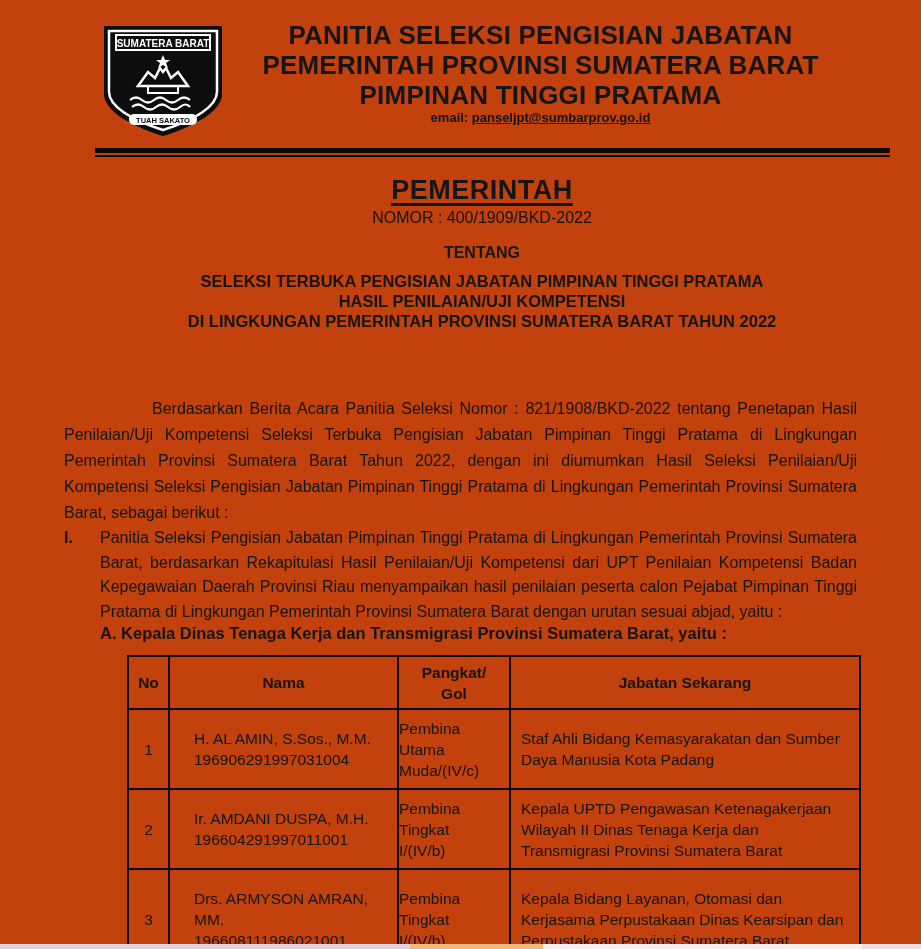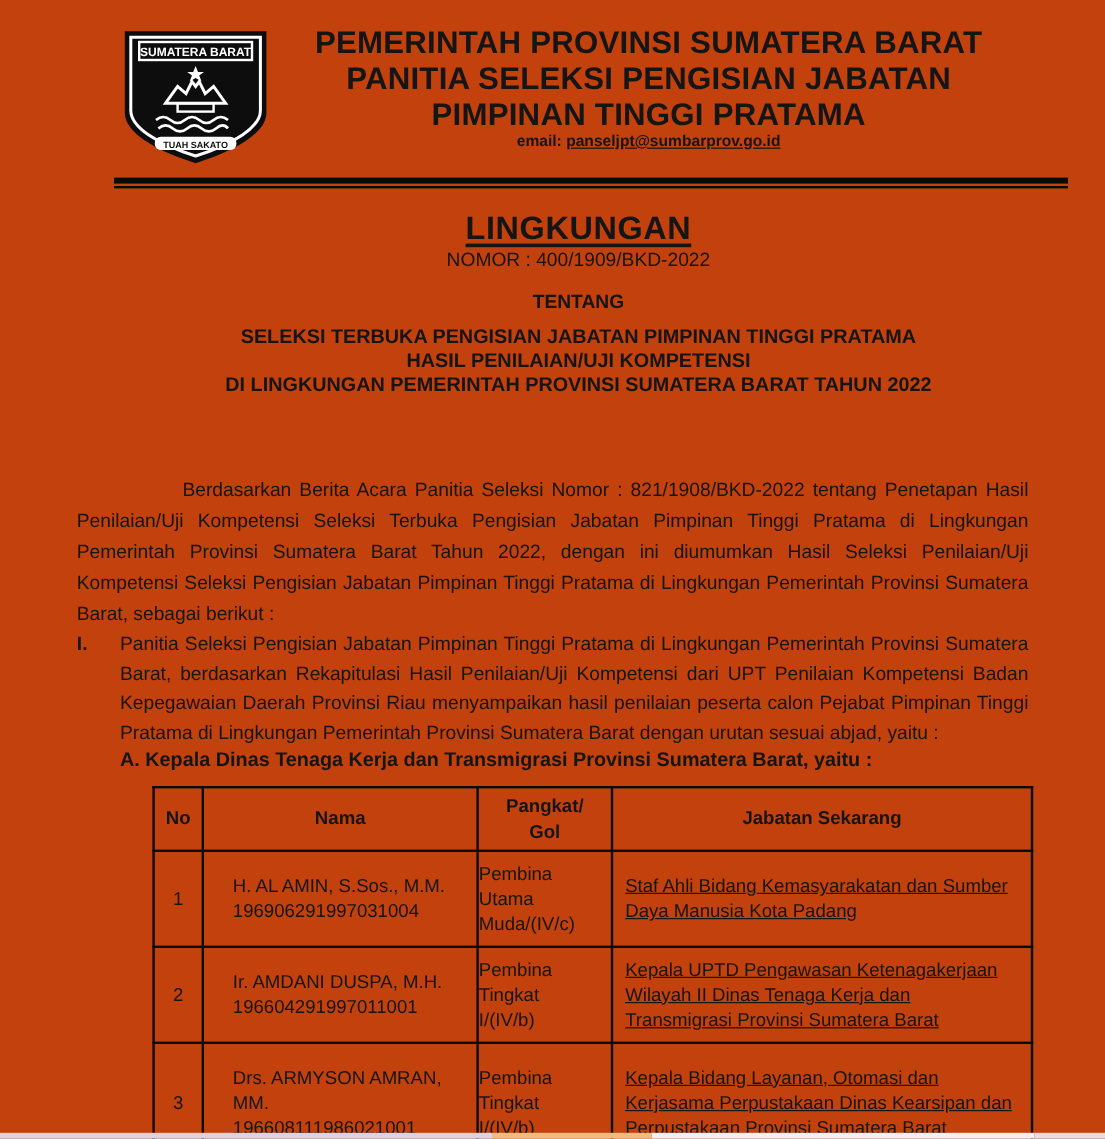--- a/index.html
+++ b/index.html
@@ -55,21 +55,21 @@
     border-collapse:collapse; table-layout:fixed; width:732px;
     font-size:15.5px; line-height:21px;
   }
   table.results th, table.results td { border:2px solid #0a0a0a; vertical-align:middle; }
   table.results th { font-weight:bold; text-align:center; height:53px; }
   tr.r1 td, tr.r2 td { height:80px; }
   tr.r3 td { height:100px; }
   .c-no { text-align:center; }
   .c-name { padding-left:24px; padding-right:4px; text-align:left; }
   .c-rank { text-align:left; }
-  .c-pos { padding-left:10px; padding-right:6px; text-align:left;text-decoration:underline; }
+  .c-pos { padding-left:10px; padding-right:6px; text-align:left; }
   .preline { white-space:pre-line; }
 
   
   .bottom-strip { position:absolute; left:0; bottom:0; width:921px; height:5px; display:flex; z-index:5; }
   .seg1 { width:410px; } .seg2 { width:133px; } .seg3 { width:319px; } .seg4 { width:59px; }
 </style>
 </head>
 <body>
 
 <div class="page">
@@ -82,31 +82,31 @@
       <text x="65" y="23" text-anchor="middle" fill="#ffffff" font-size="10" font-weight="bold" font-family="Liberation Sans, sans-serif">SUMATERA BARAT</text>
       <path d="M65,31 l2,5 5,0 -4,3 2,5 -5,-3 -5,3 2,-5 -4,-3 5,0 Z" fill="#ffffff"></path>
       <path d="M40,62 L50,48 L57,54 L62,44 L65,48 L68,44 L73,54 L80,48 L90,62 Z" fill="none" stroke="#ffffff" stroke-width="2.5"></path>
       <rect x="50" y="62" width="30" height="7" fill="none" stroke="#ffffff" stroke-width="2"></rect>
       <path d="M32,76 q6,-5 12,0 t12,0 t12,0 t12,0 t12,0" fill="none" stroke="#ffffff" stroke-width="2.2"></path>
       <path d="M34,83 q6,-5 12,0 t12,0 t12,0 t12,0 t10,0" fill="none" stroke="#ffffff" stroke-width="2.2"></path>
       <rect x="31" y="90" width="68" height="11" rx="5" fill="#ffffff"></rect>
       <text x="65" y="99" text-anchor="middle" fill="#0d0d0d" font-size="7.5" font-weight="bold" font-family="Liberation Sans, sans-serif">TUAH SAKATO</text>
     </svg>
     <div class="lh-text">
+      <div class="lh-title">PANITIA SELEKSI PENGISIAN JABATAN</div>
       <div class="lh-title">PEMERINTAH PROVINSI SUMATERA BARAT</div>
-      <div class="lh-title">PANITIA SELEKSI PENGISIAN JABATAN</div>
       <div class="lh-title">PIMPINAN TINGGI PRATAMA</div>
       <div class="lh-email"><span>email: </span><span class="email-link">panseljpt@sumbarprov.go.id</span></div>
     </div>
   </div>
 
   <div class="double-rule"></div>
 
   <div class="headings">
-    <div class="doc-title">LINGKUNGAN</div>
+    <div class="doc-title">PEMERINTAH</div>
     <div class="doc-number">NOMOR : 400/1909/BKD-2022</div>
     <div class="about">TENTANG</div>
     <div class="subject">
       <div>SELEKSI TERBUKA PENGISIAN JABATAN PIMPINAN TINGGI PRATAMA</div>
       <div>HASIL PENILAIAN/UJI KOMPETENSI</div>
       <div>DI LINGKUNGAN PEMERINTAH PROVINSI SUMATERA BARAT TAHUN 2022</div>
     </div>
   </div>
 
   <div class="body-text">

